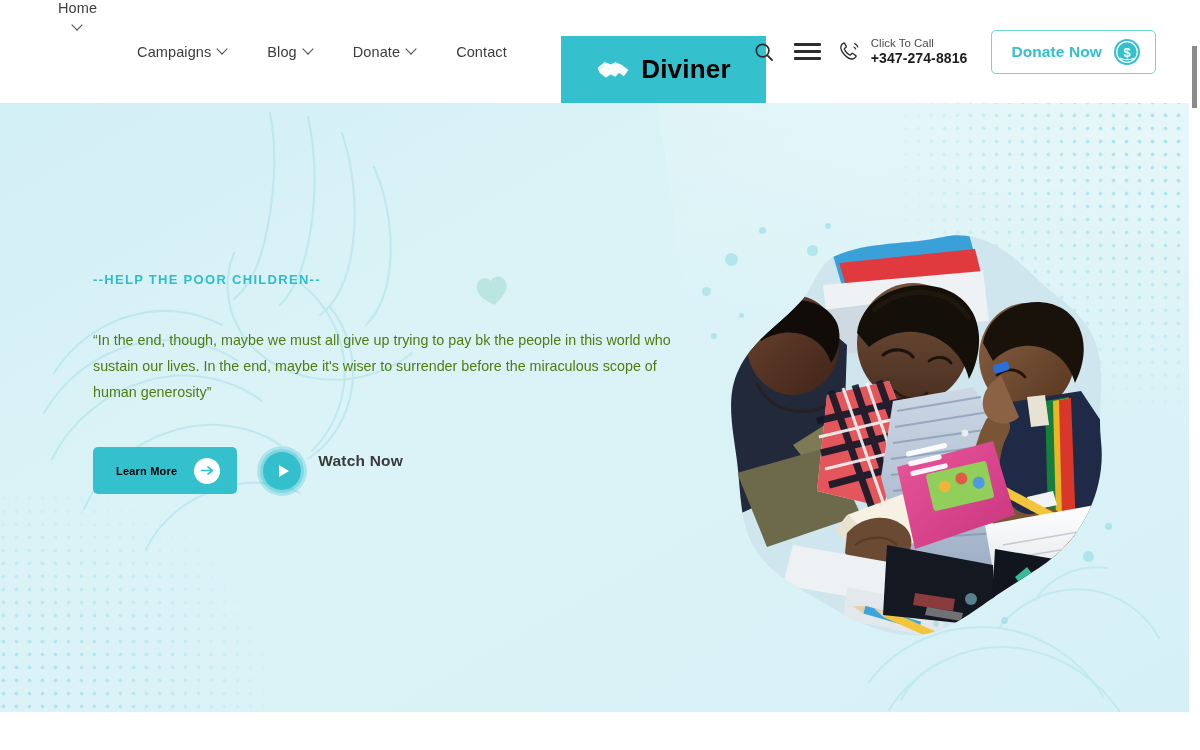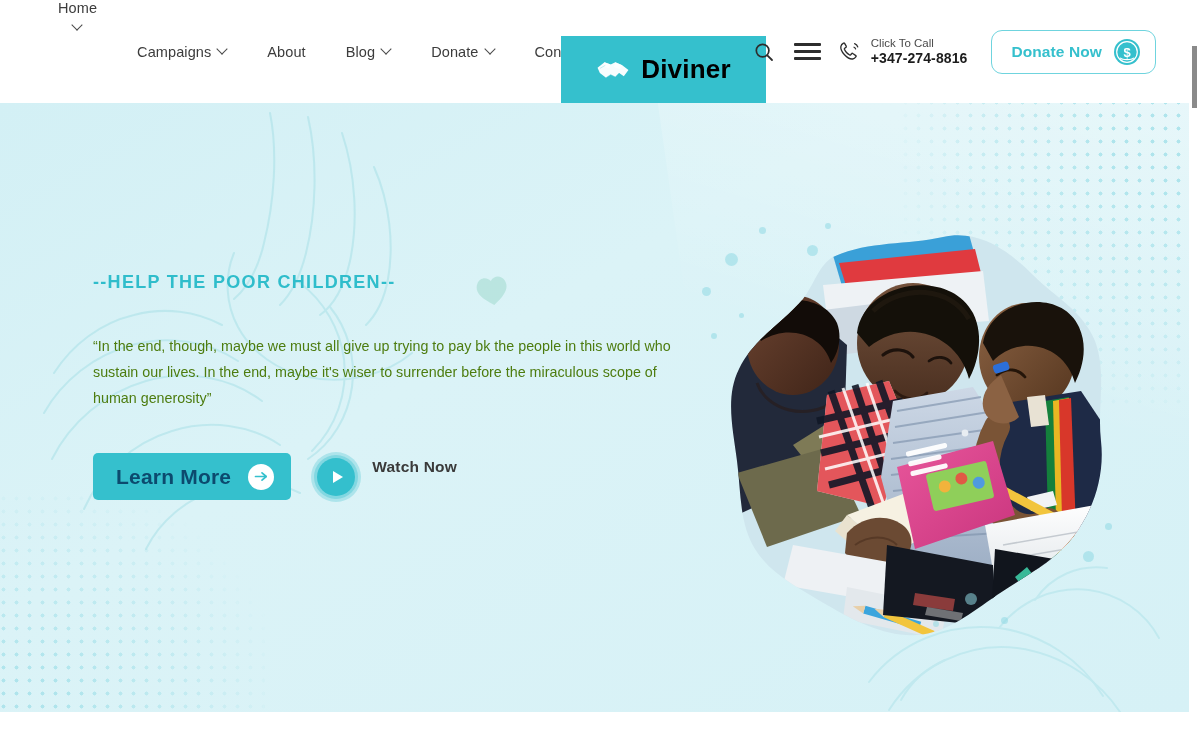--- a/index.html
+++ b/index.html
@@ -62,21 +62,21 @@
   .hamb { width:27px; height:17px; display:flex; flex-direction:column; justify-content:space-between; }
   .hamb span { display:block; height:2.6px; background:#2d2d2d; border-radius:1px; }
 
   .call-wrap { display:flex; align-items:center; gap:9px; margin-left:6px; margin-right:24px; cursor:pointer; }
   .call-txt { line-height:1.25; }
   .call-top { font-size:11.5px; color:#4a4a4a; font-weight:400; }
   .call-num { font-size:14px; color:#1c1c1c; font-weight:700; letter-spacing:.1px; }
 
   .donate-btn {
     display:flex; align-items:center; gap:11px;
-    border:1.4px solid #6fd4de; border-radius:11px;
+    border:1.4px solid #6fd4de; border-radius:5px;
     padding:0 14px 0 19px; height:44px; background:#fff; cursor:pointer;
   }
   .donate-lbl { color:#35c0cd; font-size:15.5px; font-weight:700; letter-spacing:.1px; }
 
   
   .hero {
     position:absolute; top:103px; left:0; width:1189px; height:609px;
     background:#d6f1f5; overflow:hidden;
   }
   .hero-grad {
@@ -110,21 +110,21 @@
   .hands-art-2 { position:absolute; right:10px; bottom:-20px; width:330px; height:300px; opacity:.45; }
 
   .heart {
     position:absolute; left:473px; top:168px; width:38px; height:36px;
     opacity:.85;
   }
 
   
   .hero-left { position:absolute; left:93px; top:169px; width:600px; z-index:10; }
   .eyebrow {
-    color:#2fbdcb; font-size:18px; font-weight:700;
+    color:#2fbdcb; font-size:13px; font-weight:700;
     letter-spacing:1.3px; white-space:nowrap;
   }
   .hero-title {
     font-size:49px; line-height:63px; font-weight:700;
     color:#333333; letter-spacing:-.3px;
   }
   .hl { position:relative; display:inline-block; padding:0 6px; }
   .hl svg { position:absolute; left:-19px; top:-14px; width:190px; height:72px; overflow:visible; }
   .hl span { position:relative; z-index:2; }
 
@@ -132,21 +132,21 @@
     margin-top:40px; width:580px;
     font-size:14.3px; line-height:26px; color:#4d7c0f;
   }
 
   .hero-cta { margin-top:42px; display:flex; align-items:center; gap:26px; }
   .learn-btn {
     display:flex; align-items:center; gap:17px;
     background:#35c0cd; border-radius:5px;
     padding:0 17px 0 23px; height:47px; cursor:pointer; border:none;
   }
-  .learn-lbl { color:#0c4a6e; font-size:21px; font-weight:700; letter-spacing:.2px; }
+  .learn-lbl { color:#000000; font-size:11px; font-weight:700; letter-spacing:.2px; }
   .arrow-circ {
     width:26px; height:26px; border-radius:50%; background:#fff;
     display:flex; align-items:center; justify-content:center;
   }
 
   .watch-wrap { display:flex; align-items:flex-start; gap:17px; cursor:pointer; }
   .play-outer {
     position:relative; width:38px; height:38px; border-radius:50%;
     background:#35c0cd; display:flex; align-items:center; justify-content:center;
   }
@@ -193,23 +193,20 @@
   <div class="header">
 
     <nav class="nav">
       <div class="nav-item">
         <span class="lbl">Home</span>
         <i class="chev"></i>
       </div>
       <div class="nav-item">
         <span class="lbl">Campaigns</span>
         <i class="chev"></i>
-      </div>
-      <div class="nav-item">
-        <span class="lbl">About</span>
       </div>
       <div class="nav-item">
         <span class="lbl">Blog</span>
         <i class="chev"></i>
       </div>
       <div class="nav-item">
         <span class="lbl">Donate</span>
         <i class="chev"></i>
       </div>
       <div class="nav-item">

